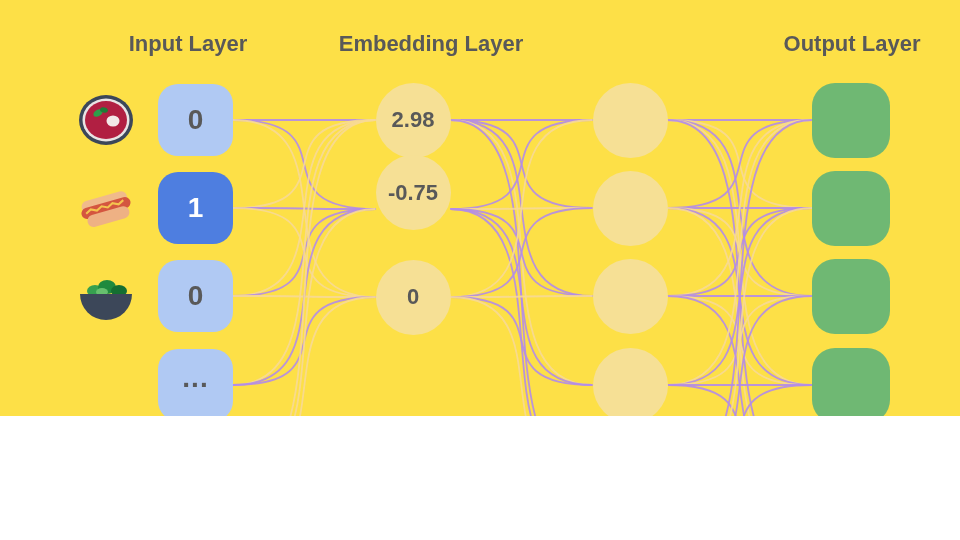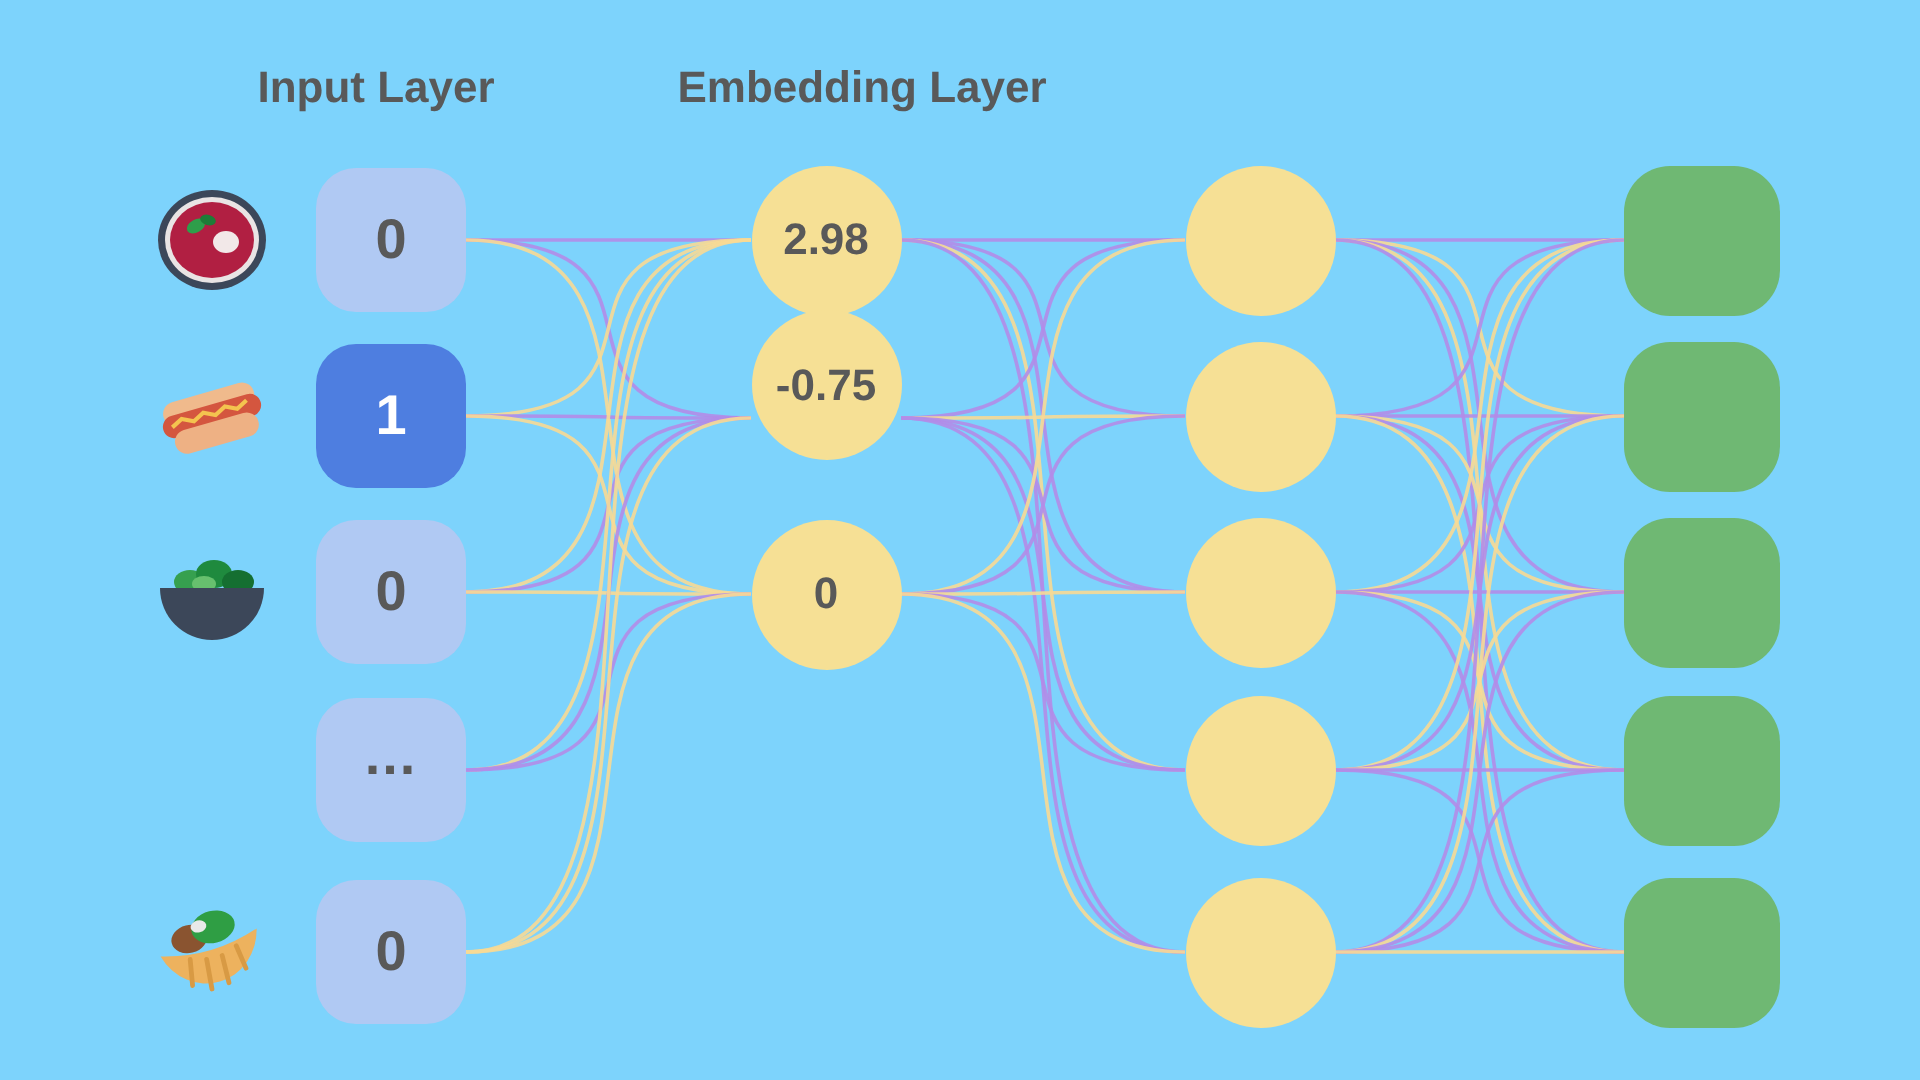--- a/index.html
+++ b/index.html
@@ -1,17 +1,17 @@
 <!DOCTYPE html>
 <html><head>
 <meta charset="utf-8">
 <style>
   html,body{margin:0;padding:0;background:#ffffff;}
-  .canvas{position:relative;width:960px;height:540px;overflow:hidden;
-          font-family:"Liberation Sans",sans-serif;background:#7dd3fc;}
+  .canvas{position:relative;width:960px;height:416px;overflow:hidden;
+          font-family:"Liberation Sans",sans-serif;background:#fde047;}
   .title{position:absolute;top:31px;transform:translateX(-50%);
          font-weight:bold;font-size:22px;color:#595959;white-space:nowrap;}
   #edges{position:absolute;left:0;top:0;}
   .ibox{position:absolute;width:75px;height:72px;border-radius:20px;
         display:flex;align-items:center;justify-content:center;
         font-weight:bold;font-size:28px;}
   .ibox.inactive{background:#b0c9f3;color:#595959;}
   .ibox.active{background:#4e7ee0;color:#ffffff;}
   .ibox.dots span{transform:translateY(-7px);letter-spacing:1px;display:block;}
   .circle{position:absolute;width:75px;height:75px;border-radius:50%;
@@ -20,20 +20,21 @@
   .obox{position:absolute;width:78px;height:75px;border-radius:23px;background:#6fb873;}
   .icon{position:absolute;width:60px;height:60px;}
   .icon svg{width:100%;height:100%;display:block;}
 </style>
 </head>
 <body>
 
 <div class="canvas">
   <div class="title" style="left:188px">Input Layer</div>
   <div class="title" style="left:431px">Embedding Layer</div>
+  <div class="title" style="left:852px">Output Layer</div>
 
   <svg id="edges" width="960" height="540">
       <path d="M 233 120 C 354.125 120, 254.375 120, 375.5 120" fill="none" stroke="#b28ce8" stroke-width="1.8" stroke-opacity="0.9"></path>
       <path d="M 233 120 C 354.125 120, 254.375 209, 375.5 209" fill="none" stroke="#b28ce8" stroke-width="1.8" stroke-opacity="0.9"></path>
       <path d="M 233 120 C 354.125 120, 254.375 297, 375.5 297" fill="none" stroke="#f7d995" stroke-width="1.8" stroke-opacity="0.9"></path>
       <path d="M 233 208 C 354.125 208, 254.375 120, 375.5 120" fill="none" stroke="#f7d995" stroke-width="1.8" stroke-opacity="0.9"></path>
       <path d="M 233 208 C 354.125 208, 254.375 209, 375.5 209" fill="none" stroke="#b28ce8" stroke-width="1.8" stroke-opacity="0.9"></path>
       <path d="M 233 208 C 354.125 208, 254.375 297, 375.5 297" fill="none" stroke="#f7d995" stroke-width="1.8" stroke-opacity="0.9"></path>
       <path d="M 233 296 C 354.125 296, 254.375 120, 375.5 120" fill="none" stroke="#f7d995" stroke-width="1.8" stroke-opacity="0.9"></path>
       <path d="M 233 296 C 354.125 296, 254.375 209, 375.5 209" fill="none" stroke="#b28ce8" stroke-width="1.8" stroke-opacity="0.9"></path>

